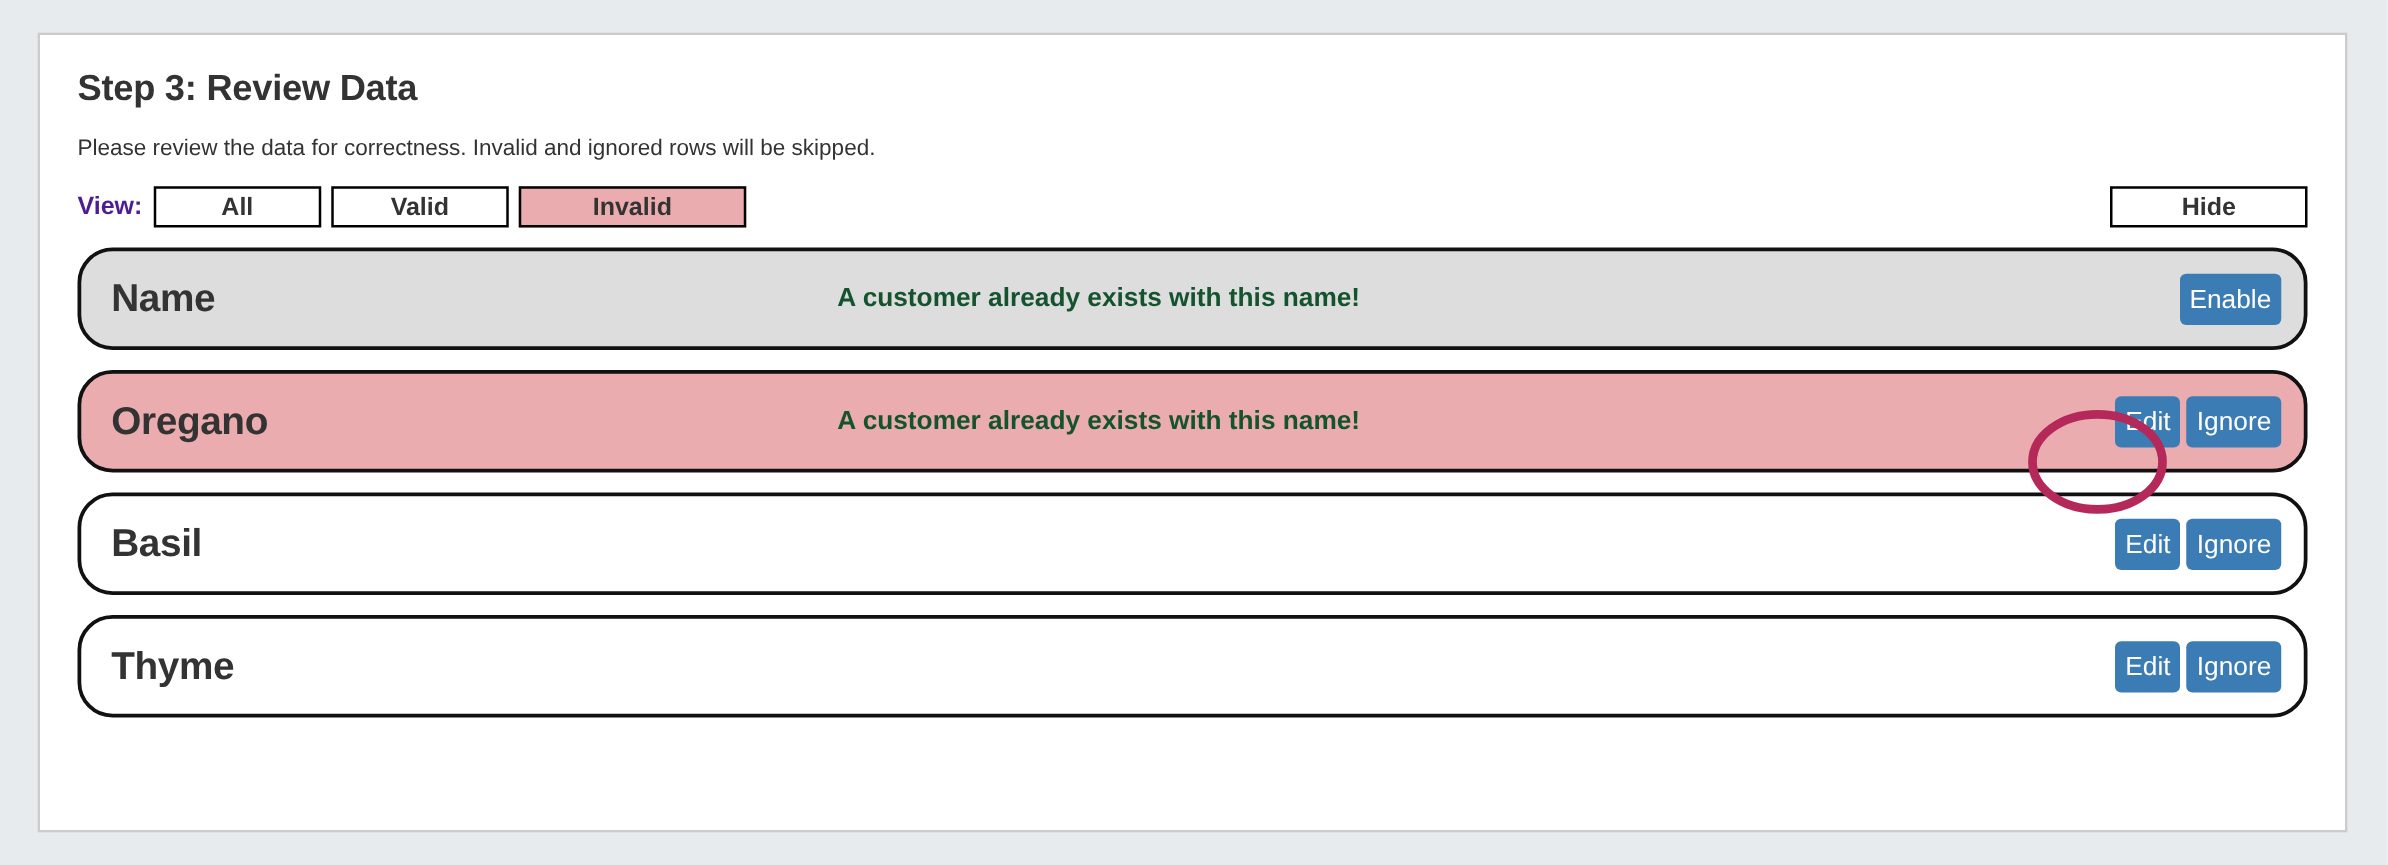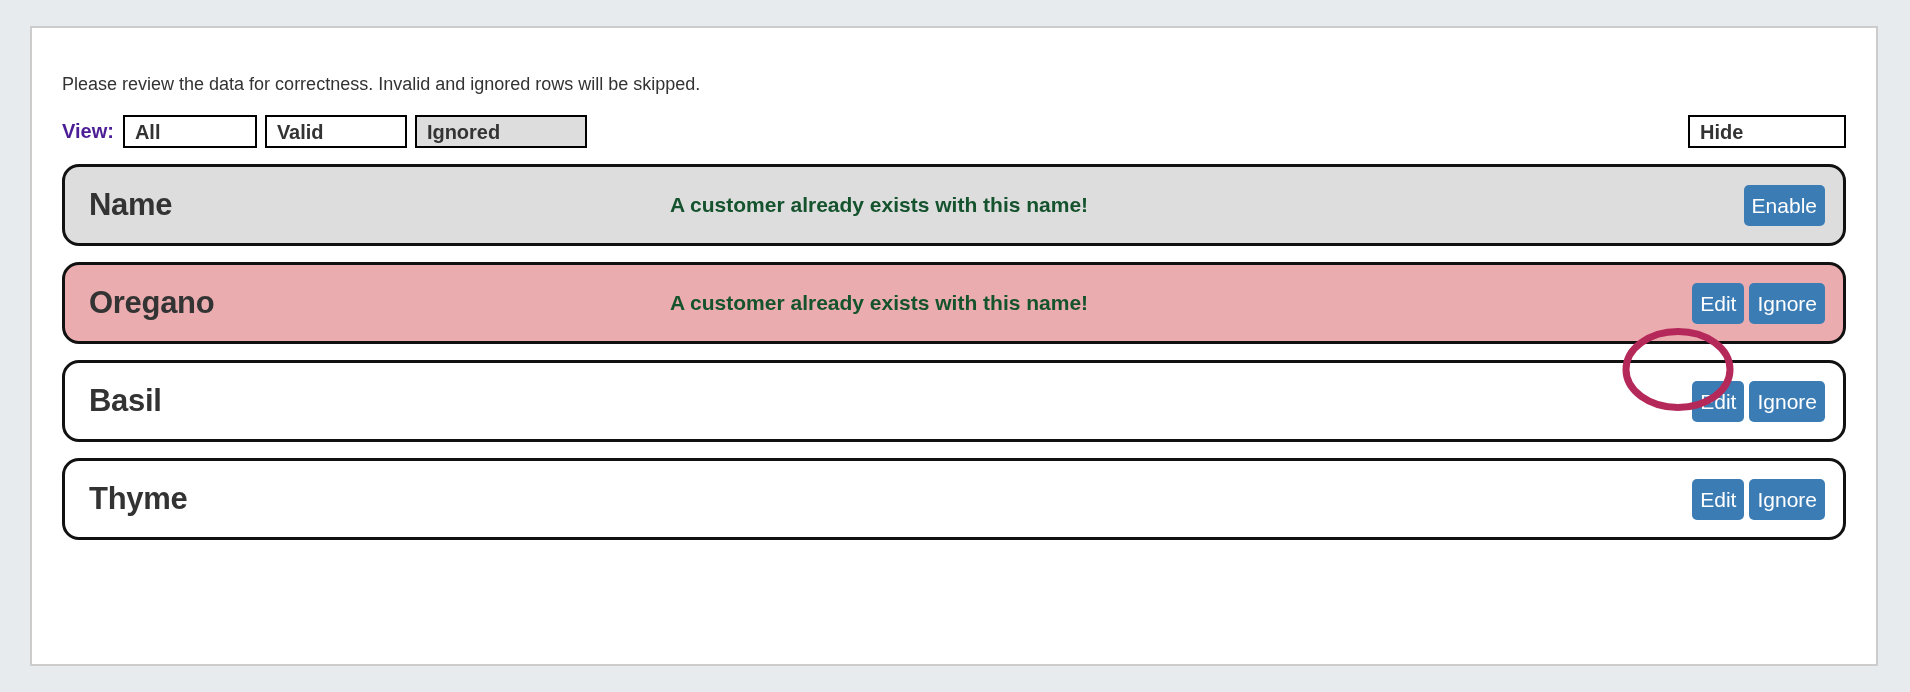--- a/index.html
+++ b/index.html
@@ -68,21 +68,21 @@
   .filter-btn {
     height: 33px;
     border: 2px solid #000000;
     background: #ffffff;
     font-family: "Liberation Sans", sans-serif;
     font-size: 20px;
     font-weight: bold;
     color: #333333;
     display: flex;
     align-items: center;
-    justify-content: flex-start;
+    justify-content: center;
     cursor: pointer;
     padding: 0 10px;
     margin-right: 8px;
     user-select: none;
     line-height: 1;
   }
   .filter-btn.w-all     { width: 134px; }
   .filter-btn.w-valid   { width: 142px; }
   .filter-btn.w-warn    { width: 218px; }
   .filter-btn.w-invalid { width: 182px; }
@@ -102,21 +102,21 @@
   .rows {
     margin-top: 16px;
   }
 
   .data-row {
     position: relative;
     display: flex;
     align-items: center;
     height: 82px;
     border: 3px solid #111111;
-    border-radius: 17px;
+    border-radius: 28px;
     margin-bottom: 16px;
     padding: 0 18px 0 24px;
     background: #ffffff;
   }
   .data-row.tone-ignored { background: #dddddd; }
   .data-row.tone-invalid { background: #ebacaf; }
 
   .row-name {
     font-size: 31px;
     font-weight: bold;
@@ -180,39 +180,40 @@
   }
 </style>
 </head>
 <body>
 
 <div id="screen">
 
   <div class="card">
     <div class="card-inner">
 
+      <h1 class="page-title">Step 3: Review Data</h1>
 
       <p class="page-subtitle">Please review the data for correctness. Invalid and ignored rows will be skipped.</p>
 
       <div class="filter-bar">
         <span class="filter-label">View:</span>
 
         <div class="filter-btn w-all">
           <span>All</span>
         </div>
 
         <div class="filter-btn w-valid">
           <span>Valid</span>
         </div>
 
 
-
-        <div class="filter-btn w-ignored state-ignored">
-          <span>Ignored</span>
-        </div>
+        <div class="filter-btn w-invalid state-invalid">
+          <span>Invalid</span>
+        </div>
+
 
         <div class="filter-btn hide-btn">
           <span>Hide</span>
         </div>
       </div>
 
       <div class="rows">
 
         <div class="data-row tone-ignored">
           <span class="row-name">Name</span>

